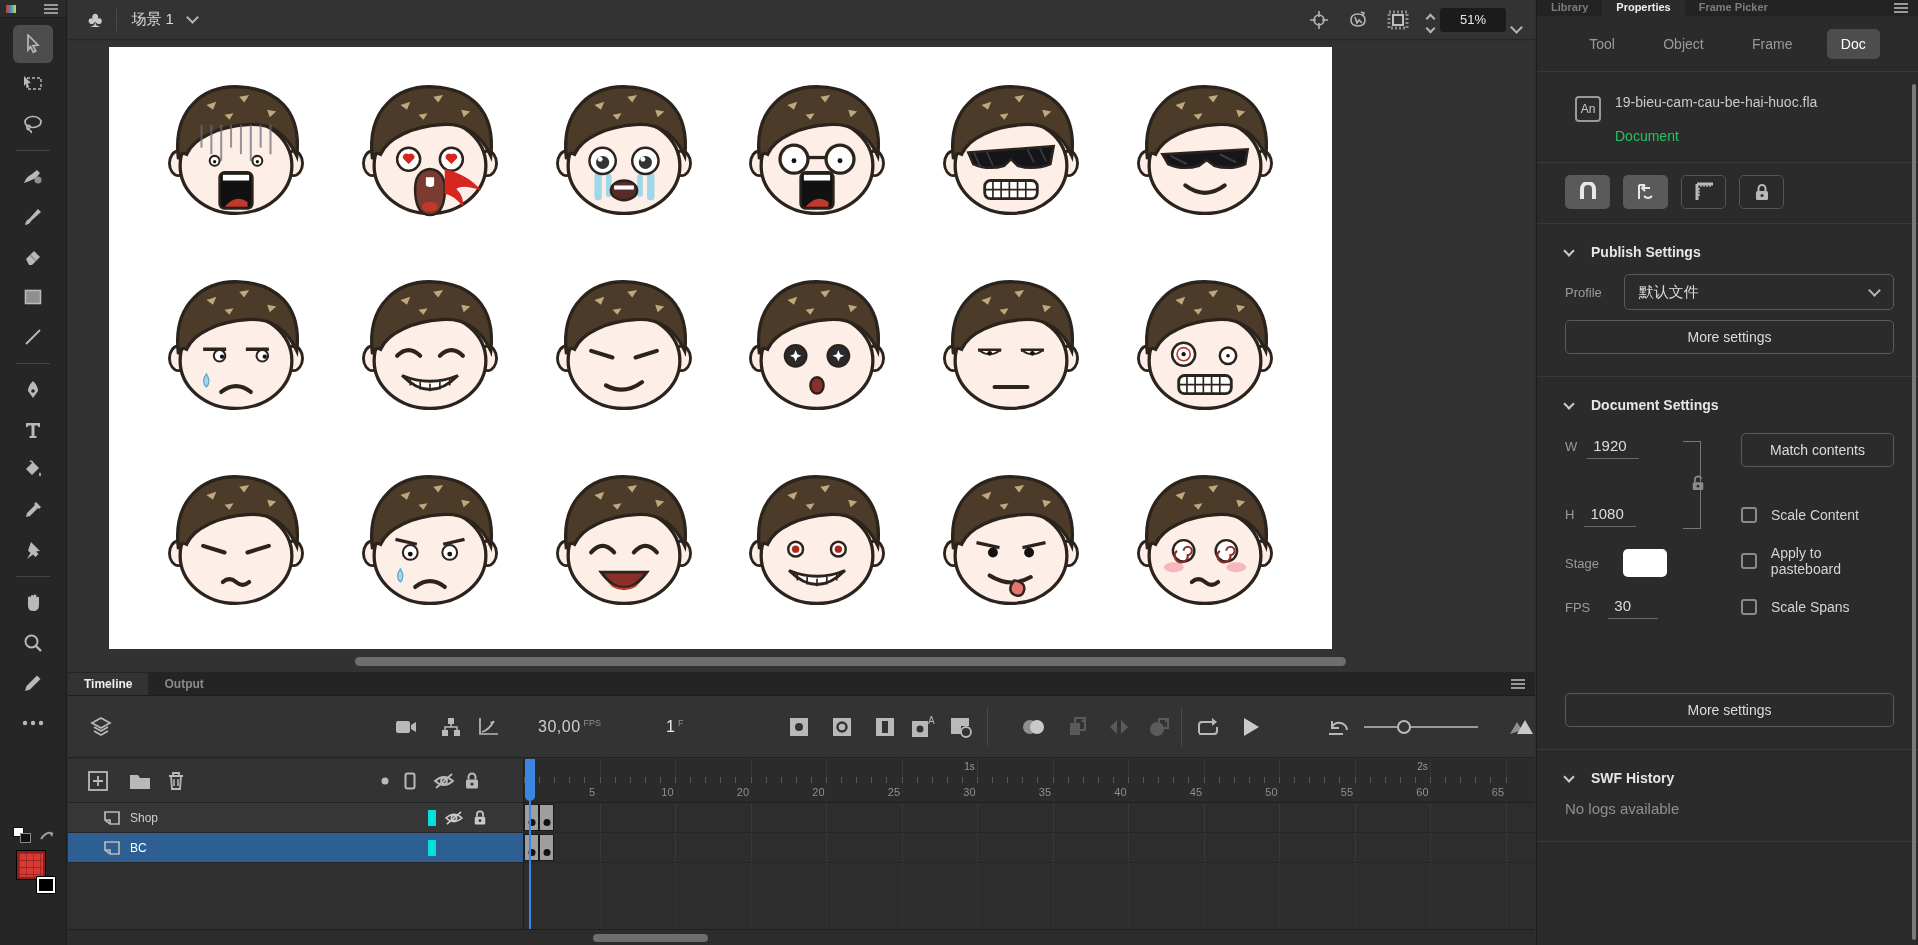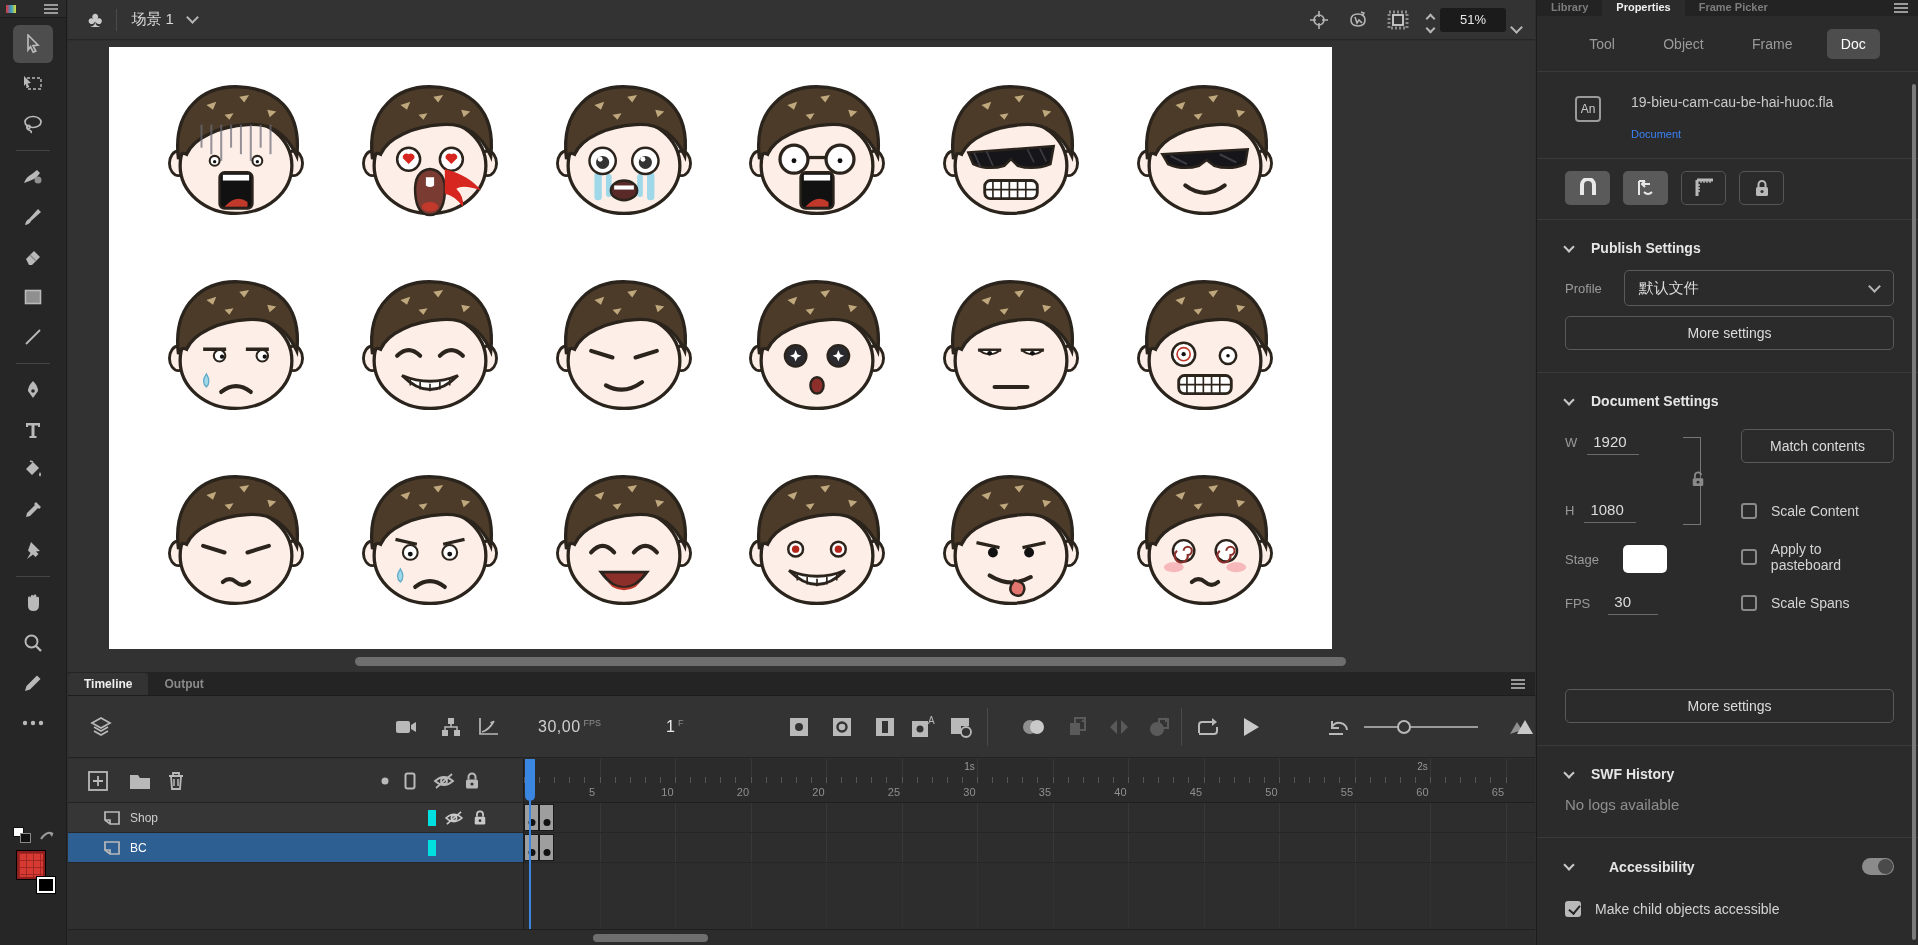--- a/index.html
+++ b/index.html
@@ -92,24 +92,24 @@
 
   
   #props-panel { position:absolute; left:1536px; top:0; width:382px; height:945px; background:#2b2b2b; border-left:1px solid #1c1c1c; }
   .pp-tabbar { height:16px; background:#232323; display:flex; align-items:flex-start; position:relative; }
   .pp-tab { padding:1px 14px 4px; font-size:11px; font-weight:bold; color:#7d7d7d; }
   .pp-tab.active { background:#2b2b2b; color:#f0f0f0; border-radius:0 0 0 0; }
   .pp-menu { position:absolute; right:10px; top:3px; }
   .pp-subtabs { height:56px; display:flex; align-items:center; justify-content:space-around; padding:0 28px; border-bottom:1px solid #3a3a3a; }
   .pp-subtab { font-size:14px; color:#9a9a9a; padding:7px 14px; border-radius:5px; }
   .pp-subtab.active { background:#4d4d4d; color:#fff; }
-  .pp-file { display:flex; align-items:flex-start; gap:30px; padding:22px 0 18px 38px; border-bottom:1px solid #3a3a3a; }
+  .pp-file { display:flex; align-items:flex-start; gap:14px; padding:22px 0 18px 38px; border-bottom:1px solid #3a3a3a; }
   .an-logo { width:26px; height:26px; border:2px solid #9a9a9a; border-radius:4px; color:#c9c9c9; font-size:12px; display:flex; align-items:center; justify-content:center; margin-top:2px; }
   .pp-filename { font-size:14px; color:#c9c9c9; }
-  .pp-filetype { font-size:11px; color:#3b82f6; margin-top:18px; }
+  .pp-filetype { font-size:14px; color:#22c55e; margin-top:18px; }
   .pp-toggles { display:flex; gap:13px; padding:12px 0 14px 28px; border-bottom:1px solid #3a3a3a; }
   .qtoggle { width:45px; height:34px; border-radius:5px; display:flex; align-items:center; justify-content:center; border:1px solid transparent; }
   .qtoggle.active { background:#5a5a5a; }
   .qtoggle.inactive { border-color:#555; }
   .pp-section { padding:14px 24px 18px 28px; border-bottom:1px solid #3a3a3a; }
   .sec-head { display:flex; align-items:center; gap:18px; margin:6px 0 14px; }
   .sec-chev { width:8px; height:8px; border-right:2px solid #c9c9c9; border-bottom:2px solid #c9c9c9; transform:rotate(45deg); margin-top:-3px; }
   .sec-title { font-size:14px; font-weight:bold; color:#e6e6e6; }
   .row { display:flex; align-items:center; margin:10px 0; }
   .lbl { font-size:13px; color:#9a9a9a; }
@@ -1073,28 +1073,15 @@
     </div>
 
     <div class="pp-section">
       <div class="sec-head">
         <span class="sec-chev"></span>
         <span class="sec-title">SWF History</span>
       </div>
       <div class="empty-note">No logs available</div>
     </div>
 
-    <div class="pp-section" style="border-bottom:none">
-      <div class="sec-head acc-head">
-        <span class="sec-chev" style="margin-right:18px"></span>
-        <span class="sec-title">Accessibility</span>
-        <span class="toggle">
-            <span class="knob"></span>
-          </span>
-      </div>
-      <div class="cb-row" style="margin-top:26px;margin-bottom:0">
-        <span class="cb checked"></span>
-        <span class="cb-label">Make child objects accessible</span>
-      </div>
-    </div>
     <span class="pp-scroll"></span>
   </div>
 </div>
 
 </body></html>

